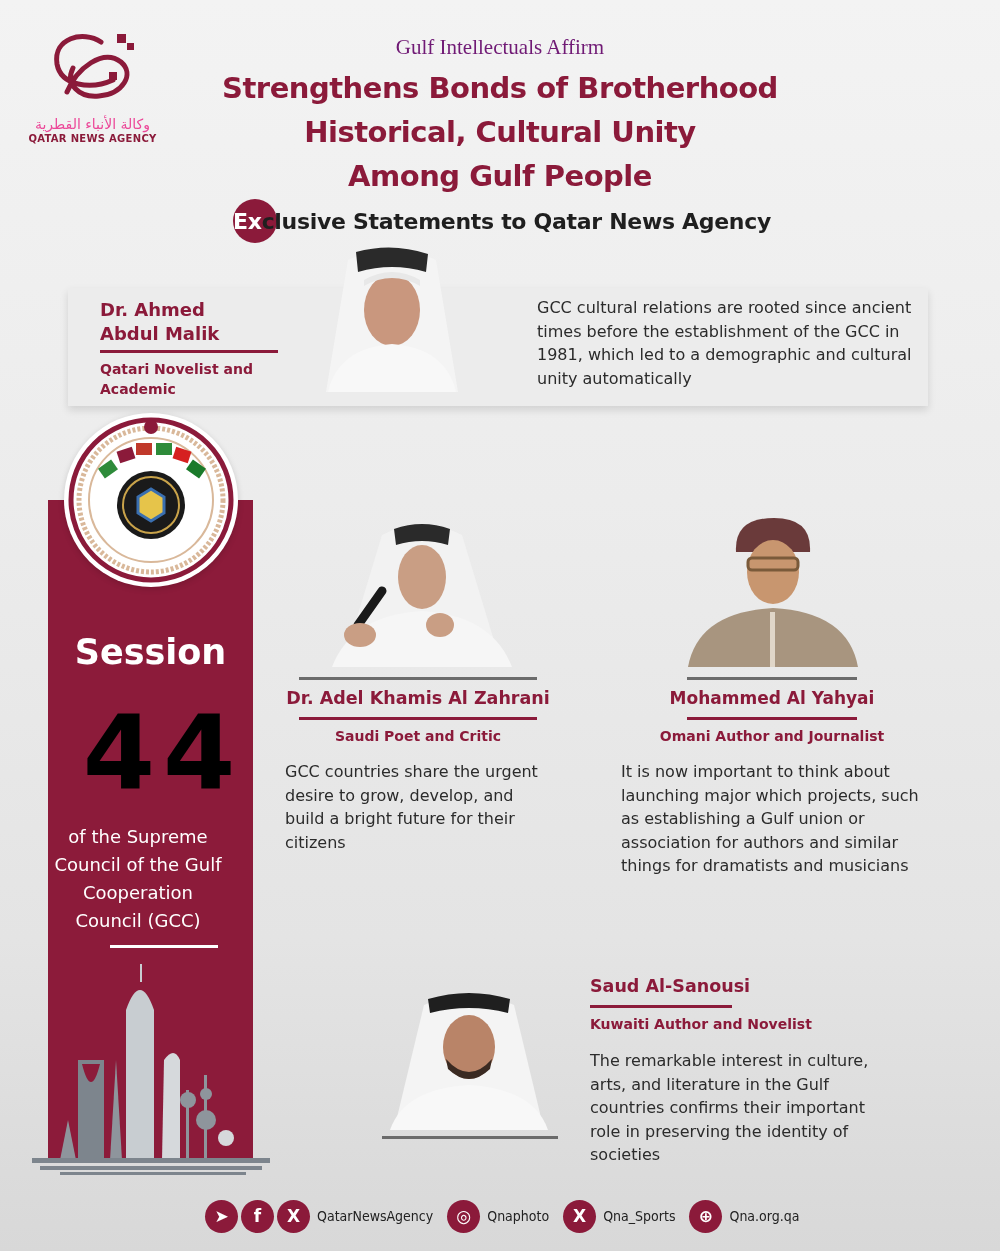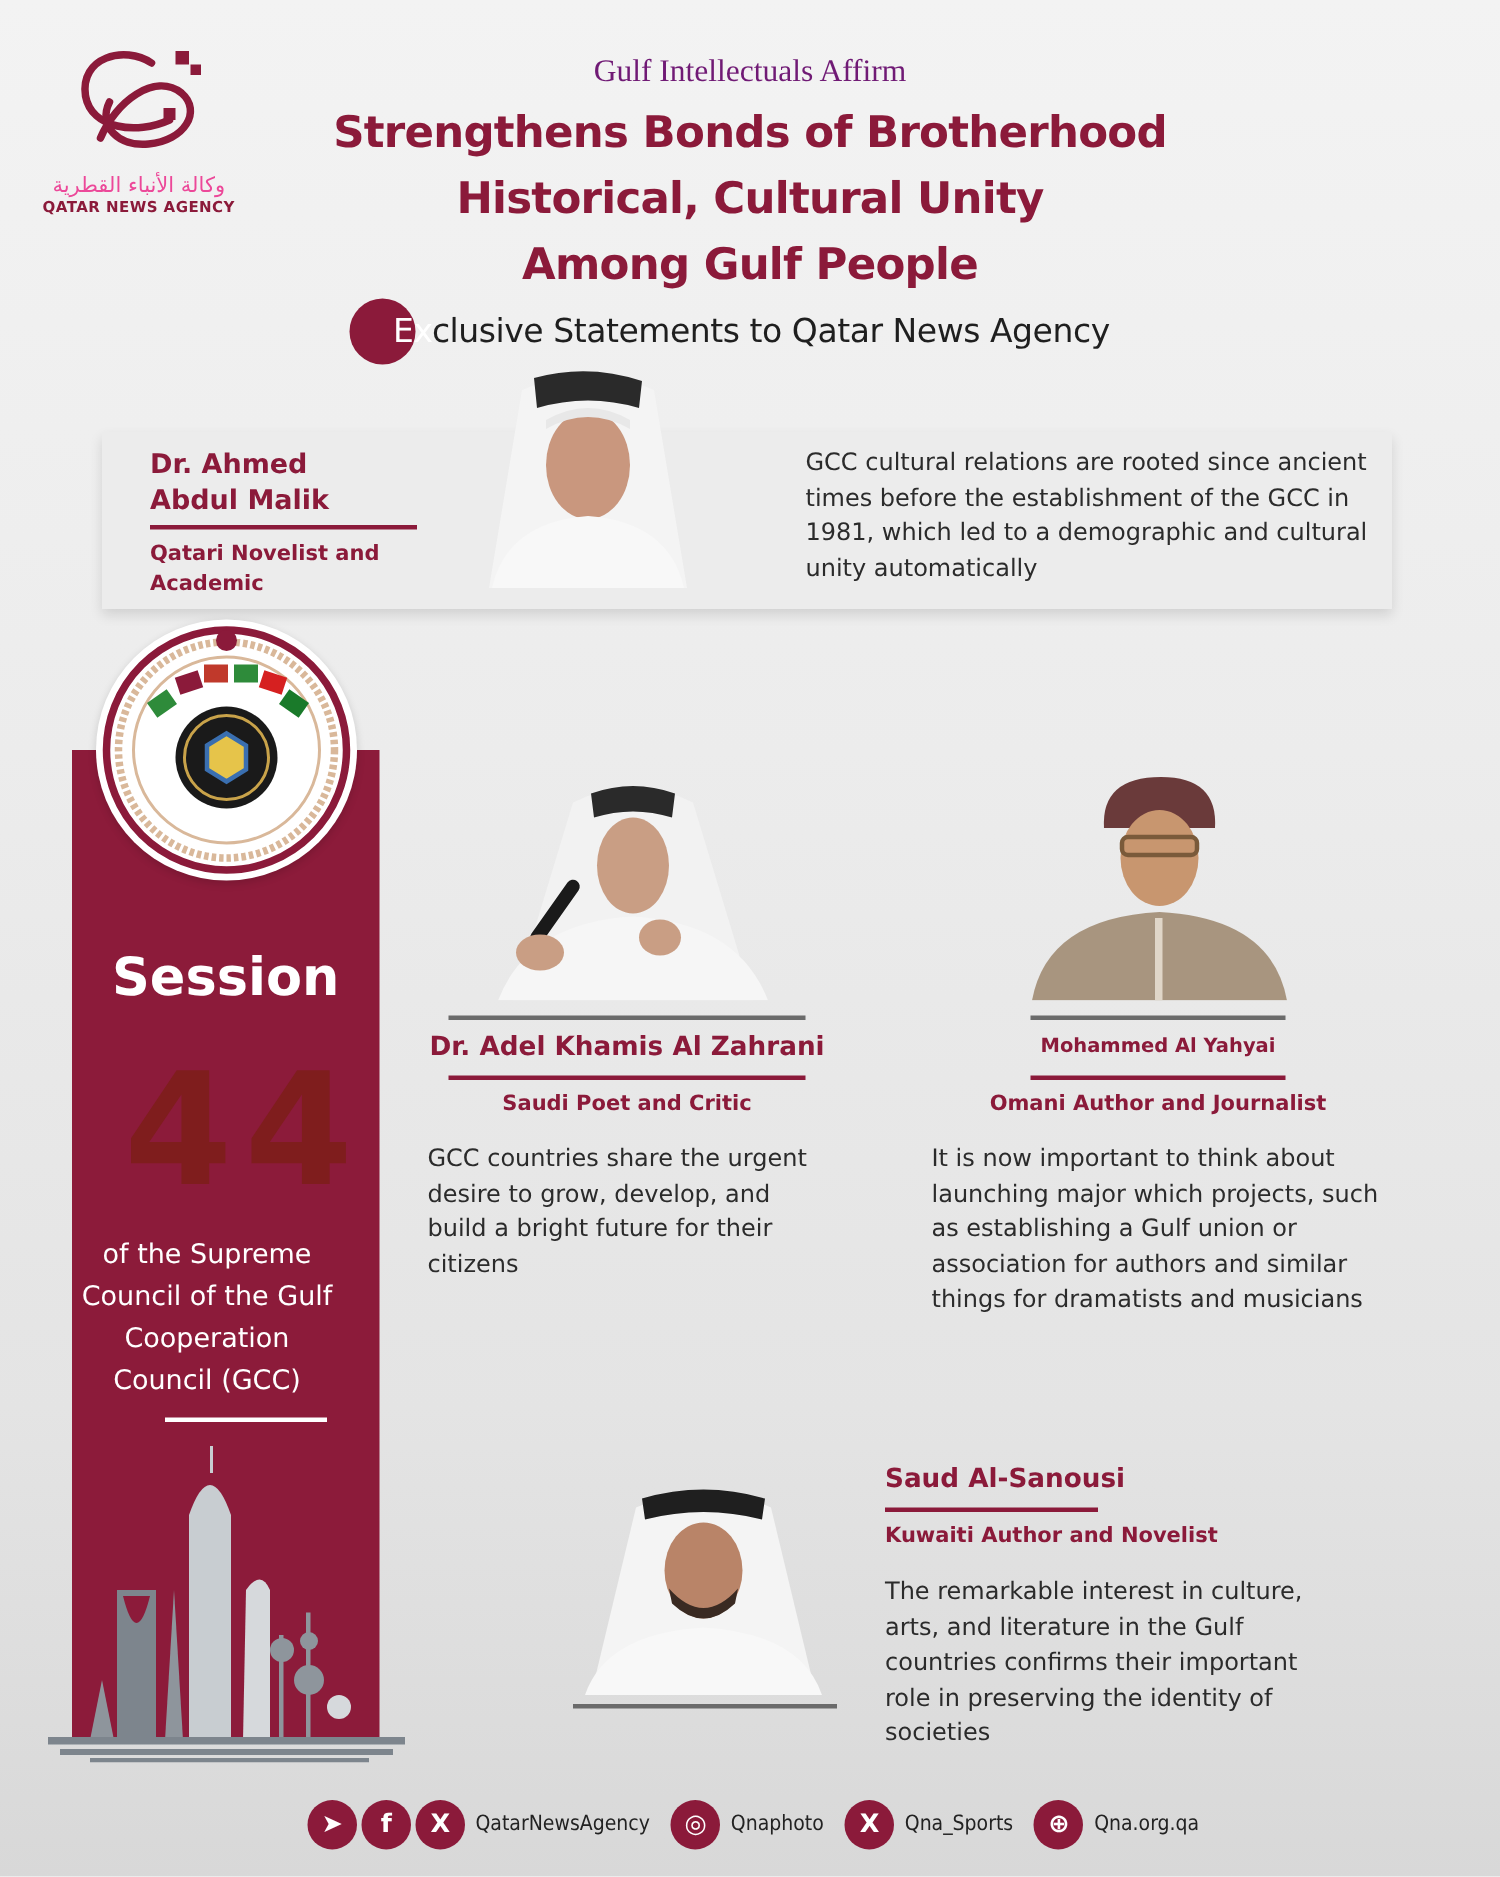--- a/index.html
+++ b/index.html
@@ -17,40 +17,40 @@
   .logo svg { display: block; margin: 0 auto; }
   .logo-ar { font-family: "DejaVu Sans", sans-serif; color: #ec4899; font-size: 14px; margin-top: 12px; direction: rtl; }
   .logo-en { color: #8b1a3a; font-size: 10px; font-weight: bold; letter-spacing: 0.3px; margin-top: 1px; }
 
   
   .headline { left: 200px; width: 600px; top: 28px; text-align: center; }
   .hl-grey { color: #701a75; font-size: 21px; font-family: Liberation Serif, serif; line-height: 38px; }
   .hl-red { color: #8b1a3a; font-size: 29px; font-weight: bold; line-height: 44px; font-family: "DejaVu Sans", sans-serif; letter-spacing: -0.5px; }
   .excl { left: 233px; top: 198px; height: 46px; display: flex; align-items: center; }
   .excl-circle { width: 44px; height: 44px; border-radius: 50%; background: #8b1a3a; position: absolute; left: 0; top: 1px; }
-  .excl-text { position: relative; font-size: 22px; font-weight: normal; color: #1f1f1f; padding-left: 29px; white-space: nowrap; letter-spacing: -0.3px; }
+  .excl-text { position: relative; font-size: 22px; font-weight: bold; color: #1f1f1f; padding-left: 0; white-space: nowrap; letter-spacing: -0.3px; }
   .excl-text .ex { color: #fff; }
 
   
   .ahmed-card { left: 68px; top: 288px; width: 860px; height: 118px; background: #ececec; box-shadow: 0 4px 8px rgba(0,0,0,0.12); }
   .ahmed-name { left: 100px; top: 298px; width: 178px; }
   .pname { color: #8b1a3a; font-weight: bold; font-size: 18px; line-height: 24px; }
   .pline { height: 3px; background: #8b1a3a; margin: 4px 0 6px; }
   .ptitle { color: #8b1a3a; font-weight: bold; font-size: 14px; line-height: 20px; }
   .quote { font-size: 16px; line-height: 23.5px; color: #2b2b2b; }
 
   
   .photo { overflow: hidden; }
   .photo svg { display: block; }
 
   
   .session-band { left: 48px; top: 500px; width: 205px; height: 660px; background: #8c1b3a; }
   .gcc-seal { left: 64px; top: 413px; width: 174px; height: 174px; border-radius: 50%; background: #fff; box-shadow: 0 2px 6px rgba(0,0,0,0.15); }
   .session-label { left: 48px; top: 632px; width: 205px; text-align: center; color: #fff; font-weight: bold; font-size: 35px; }
-  .session-number { left: 48px; top: 693px; width: 230px; text-align: center; color: #7f1d1d; font-size: 104px; font-weight: bold; line-height: 120px; letter-spacing: 8px; }
+  .session-number { left: 48px; top: 693px; width: 230px; text-align: center; color: #000000; font-size: 104px; font-weight: bold; line-height: 120px; letter-spacing: 8px; }
   .session-desc { left: 48px; top: 823px; width: 180px; text-align: center; color: #fff; font-size: 18px; line-height: 28px; }
   .session-rule { left: 110px; top: 945px; width: 108px; height: 3px; background: #fff; }
   .skyline { left: 30px; top: 960px; width: 250px; height: 215px; }
 
   
   .col-rule { height: 3px; background: #6b6b6b; }
   .col-rule-red { height: 3px; background: #8b1a3a; }
 
   
   .footer { left: 0; top: 1175px; width: 1000px; height: 76px; }
@@ -170,21 +170,21 @@
 <div class="abs photo" style="left:688px; top:512px; width:170px; height:155px;">
   <svg width="170" height="155" viewBox="0 0 170 155">
     <path d="M48 40 Q46 6 86 6 Q124 6 122 40 Z" fill="#6a3a3a"></path>
     <ellipse cx="85" cy="60" rx="26" ry="32" fill="#c8966f"></ellipse>
     <rect x="60" y="46" width="50" height="12" rx="4" fill="none" stroke="#7a5a3a" stroke-width="3"></rect>
     <path d="M0 155 Q10 100 85 96 Q160 100 170 155 Z" fill="#a8957f"></path>
     <rect x="82" y="100" width="5" height="55" fill="#e0d6c8"></rect>
   </svg>
 </div>
 <div class="abs col-rule" style="left:687px; top:677px; width:170px;"></div>
-<div class="abs pname" style="left:640px; top:686px; width:264px; text-align:center; font-size:13px;">Mohammed Al Yahyai</div>
+<div class="abs pname" style="left:640px; top:686px; width:264px; text-align:center; font-size:17px;">Mohammed Al Yahyai</div>
 <div class="abs col-rule-red" style="left:687px; top:717px; width:170px;"></div>
 <div class="abs ptitle" style="left:640px; top:726px; width:264px; text-align:center;">Omani Author and Journalist</div>
 <div class="abs quote" style="left:621px; top:760px; width:305px;">It is now important to think about launching major which projects, such as establishing a Gulf union or association for authors and similar things for dramatists and musicians</div>
 
 <div class="abs photo" style="left:384px; top:985px; width:170px; height:145px;">
   <svg width="170" height="145" viewBox="0 0 170 145">
     <path d="M40 20 Q85 0 130 20 L160 145 L10 145 Z" fill="#f4f4f4"></path>
     <path d="M44 14 Q85 2 126 14 L124 28 Q85 18 46 28 Z" fill="#1f1f1f"></path>
     <ellipse cx="85" cy="62" rx="26" ry="32" fill="#b98468"></ellipse>
     <path d="M62 74 Q85 100 108 74 L106 84 Q85 104 64 84 Z" fill="#3a2a22"></path>

